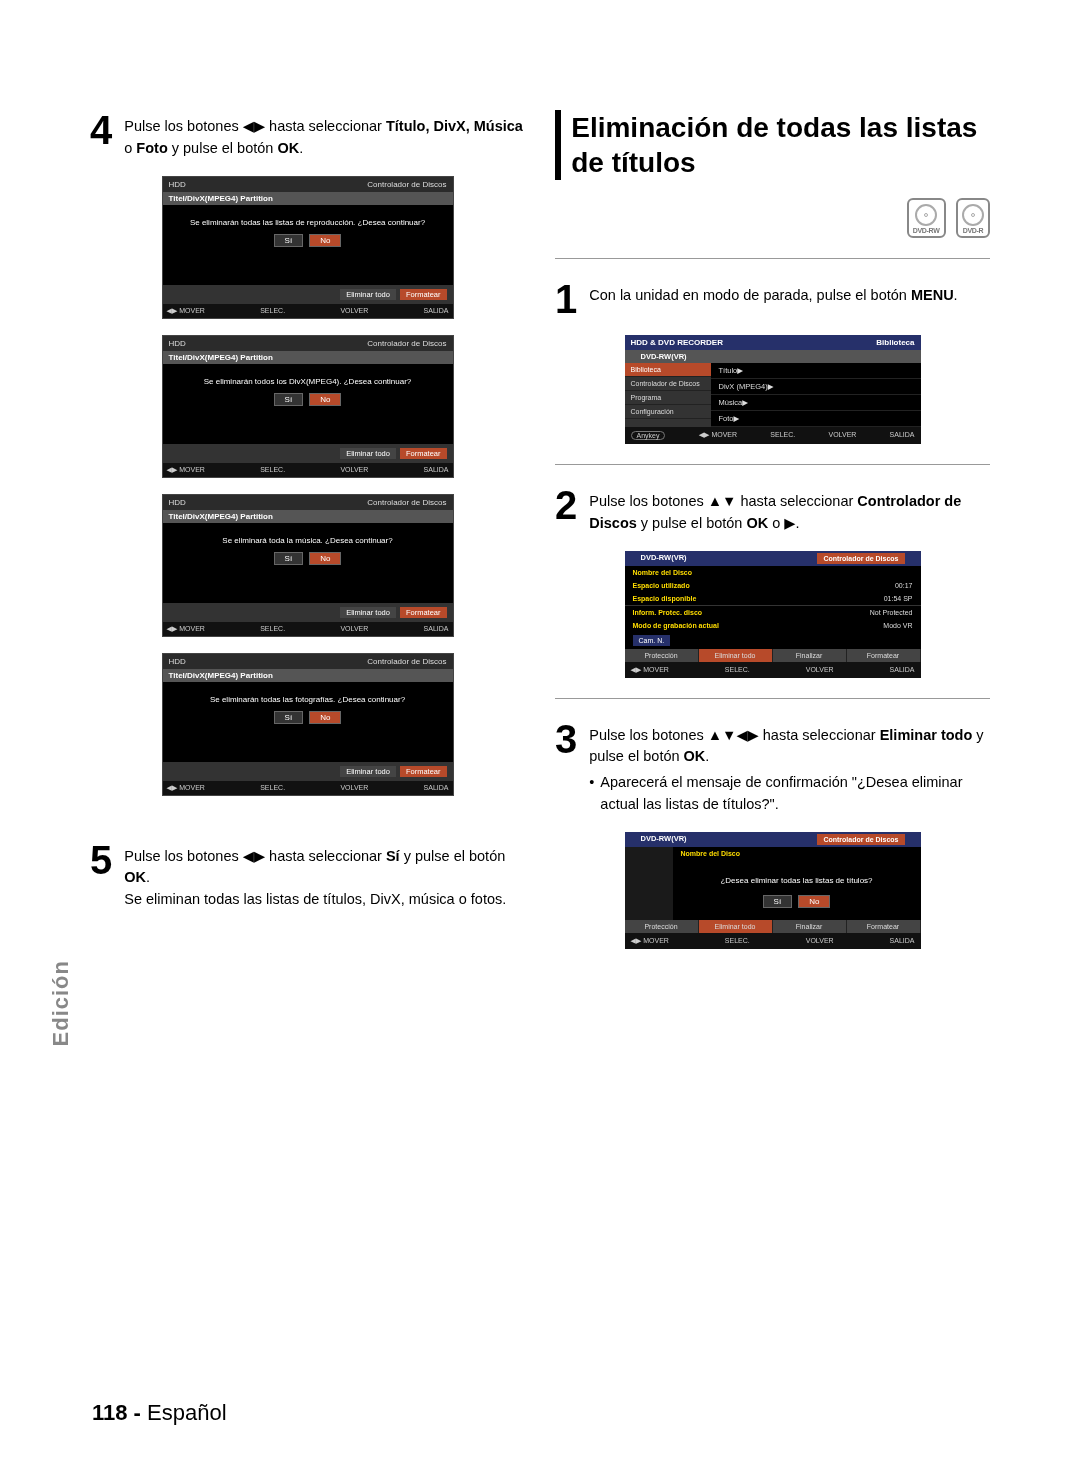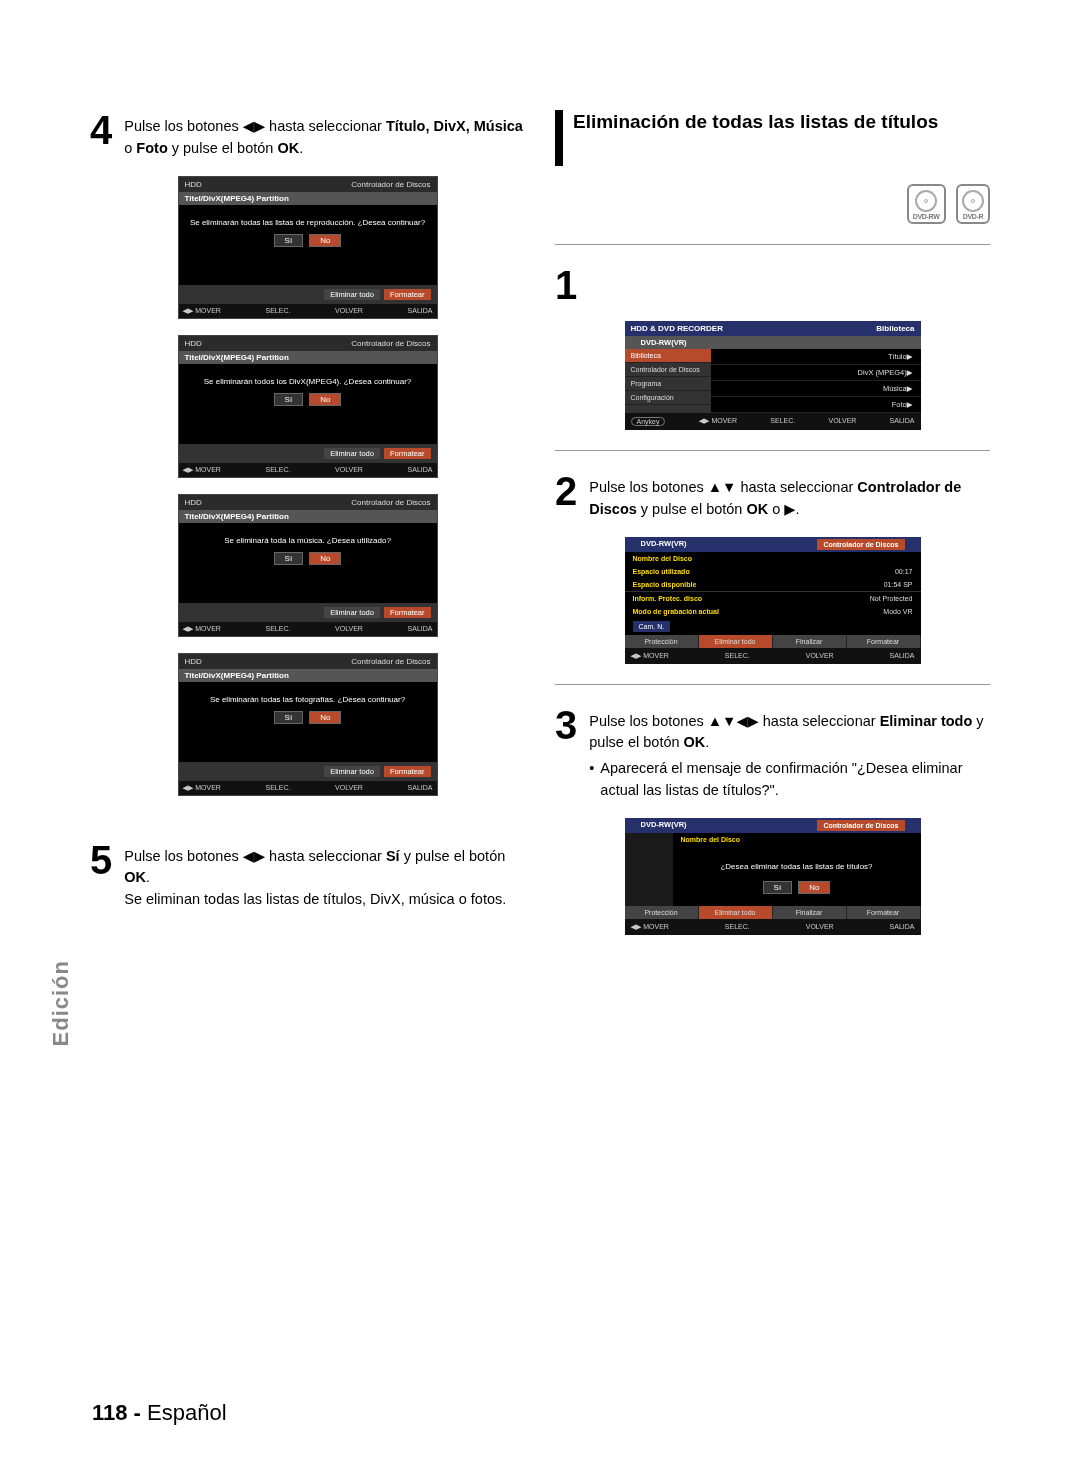--- a/index.html
+++ b/index.html
@@ -7,21 +7,21 @@
   .page { position: absolute; inset: 0; padding: 110px 90px 60px 90px; }
   .columns { display: flex; gap: 30px; }
   .col-left { flex: 1; }
   .col-right { flex: 1; }
   .step { display: flex; align-items: flex-start; gap: 12px; margin-bottom: 14px; }
   .step-num { font-size: 40px; font-weight: bold; line-height: 1; }
   .step-text { font-size: 14.5px; line-height: 1.5; padding-top: 6px; }
   .bold { font-weight: bold; }
 
   
-  .mock { width: 260px; margin: 16px auto; font-size: 8px; color: #ddd; background: #1a1a1a; border: 1px solid #444; }
+  .mock { width: 292px; margin: 16px auto; font-size: 8px; color: #ddd; background: #1a1a1a; border: 1px solid #444; }
   .mock-header { display: flex; justify-content: space-between; padding: 3px 6px; background: #2b2b2b; }
   .mock-band { background: #555; color: #fff; padding: 2px 6px; font-weight: bold; }
   .mock-body { background: #000; padding: 12px 8px 7px; position: relative; min-height: 80px; text-align: center; }
   .mock-msg { color: #fff; font-size: 8px; line-height: 1.4; margin-bottom: 6px; }
   .mock-btns { display: flex; justify-content: center; gap: 6px; margin: 6px 0; }
   .mb { padding: 1px 10px; font-size: 8px; color: #fff; border: 1px solid #666; background: #333; }
   .mb.sel { background: #b74a2a; text-align: center; }
   .mock-bottom-btns { display: flex; justify-content: flex-end; gap: 4px; padding: 4px 6px; background: #333; }
   .mbb { background: #444; color: #fff; padding: 1px 6px; font-size: 7.5px; }
   .mbb.og { background: #b74a2a; }
@@ -30,34 +30,34 @@
 
   
   .mockR { width: 296px; margin: 16px auto; font-size: 8px; color: #ddd; background: #1a1a1a; }
   .mockR .top { background: #26306a; color:#fff; display:flex; justify-content:space-between; padding:3px 6px; font-weight:bold; }
   .mockR .sub { background:#555; color:#fff; padding:2px 16px; font-size:7.5px; font-weight:bold;}
   .mockR .grid { display:flex; }
   .mockR .side { width: 86px; background:#333; }
   .mockR .side .srow { padding:3px 6px; border-bottom:1px solid #222; font-size:7px; color:#ddd;}
   .mockR .side .srow.hi { background:#b74a2a; color:#fff;}
   .mockR .main { flex:1; background:#000; }
-  .mockR .main .mrow { display:flex; justify-content:flex-end; padding:3px 8px; border-bottom:1px solid #222; font-size:7.5px;}
+  .mockR .main .mrow { display:flex; justify-content:flex-start; padding:3px 8px; border-bottom:1px solid #222; font-size:7.5px;}
   .mockR .foot { display:flex; justify-content:space-between; padding:4px 6px; background:#111; font-size:7px; color:#ccc;}
   .mockR .pill { background:#b74a2a; color:#fff; padding:2px 6px; font-size:7px; }
   .mockR .tab-row { display:flex; }
   .mockR .tab { flex:1; text-align:center; padding:3px 0; background:#444; font-size:7px; border-right:1px solid #222;}
   .mockR .tab.hi { background:#b74a2a; }
   .mockR .info { padding:3px 8px; font-size:7px; display:flex; justify-content:space-between;}
   .mockR .info .lab { color:#fd0; font-weight:bold;}
   .mockR .dialog { text-align:center; padding:16px 8px 6px; color:#fff; }
 
   
   .sec-head { display:flex; align-items:flex-start; gap:10px; margin-bottom:18px;}
   .sec-bar { width:8px; background:#000; align-self:stretch; min-height:56px;}
-  .sec-title { font-size:19px; font-weight:bold; line-height:1.25;}
+  .sec-title { font-size:28px; font-weight:bold; line-height:1.25;}
   .disc-icons { text-align:right; margin: 10px 0 14px; }
   .disc { display:inline-block; border:2px solid #888; border-radius:6px; padding:4px 4px 2px; margin-left:6px; text-align:center; color:#777; }
   .disc .circ { width:22px; height:22px; border:2px solid #aaa; border-radius:50%; margin:0 auto 1px; position:relative; }
   .disc .circ::after{content:""; position:absolute; inset:7px; border:1px solid #aaa; border-radius:50%;}
   .disc .lab { font-size:7px; font-weight:bold; letter-spacing:-0.3px;}
   hr.sep { border:none; border-top:1px solid #999; margin: 20px 0; }
 
   .side-tab { position:absolute; left:48px; top: 960px; writing-mode: vertical-rl; transform: rotate(180deg); font-size:22px; font-weight:bold; color:#888; letter-spacing:1px; }
   .page-foot { position:absolute; bottom:55px; left:92px; font-size:22px; }
   .page-foot .pn { font-weight:bold; }
@@ -129,21 +129,21 @@
           </div>
       </div>
 
       <div class="mock">
         <div class="mock-header">
             <span>HDD</span>
             <span>Controlador de Discos</span>
           </div>
         <div class="mock-band">Titel/DivX(MPEG4) Partition</div>
         <div class="mock-body">
-          <div class="mock-msg">Se eliminará toda la música. ¿Desea utilizado?</div>
+          <div class="mock-msg">Se eliminará toda la música. ¿Desea continuar?</div>
           <div class="mock-btns">
               <span class="mb">Sí</span>
               <span class="mb sel">No</span>
             </div>
         </div>
         <div class="mock-bottom-btns">
             <span class="mbb">Eliminar todo</span>
             <span class="mbb og">Formatear</span>
           </div>
         <div class="mock-footer">
@@ -199,20 +199,23 @@
 
       <div class="disc-icons">
         <span class="disc"><div class="circ"></div><div class="lab">DVD-RW</div></span>
         <span class="disc"><div class="circ"></div><div class="lab">DVD-R</div></span>
       </div>
 
       <hr class="sep">
 
       <div class="step">
         <div class="step-num">1</div>
+        <div class="step-text">
+          <span>Con la unidad en modo de parada, pulse el botón </span><span class="bold">MENU</span><span>.</span>
+        </div>
       </div>
 
       <div class="mockR">
         <div class="top">
             <span>HDD &amp; DVD RECORDER</span>
             <span>Biblioteca</span>
           </div>
         <div class="sub">DVD-RW(VR)</div>
         <div class="grid">
           <div class="side">

